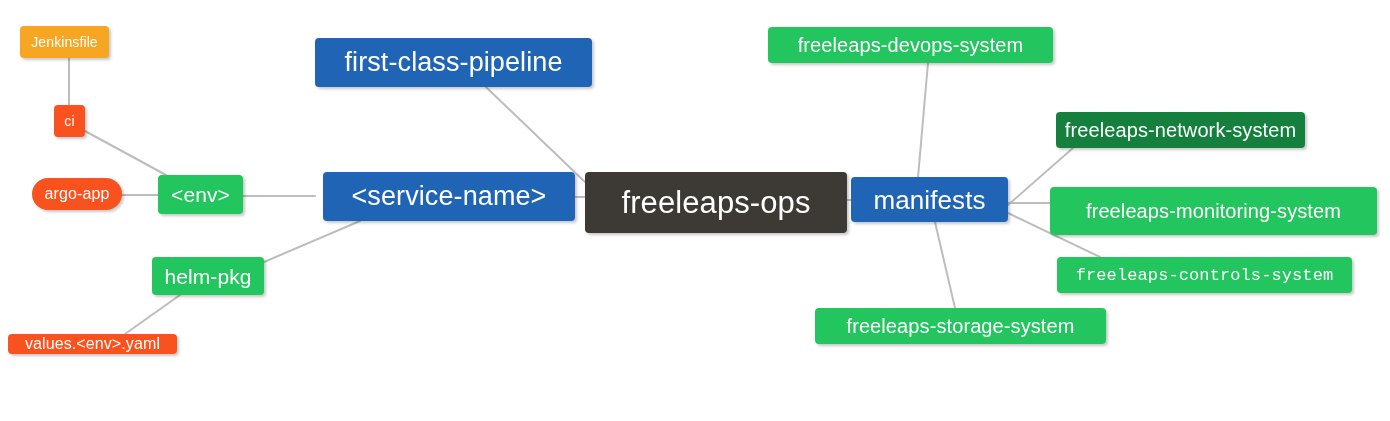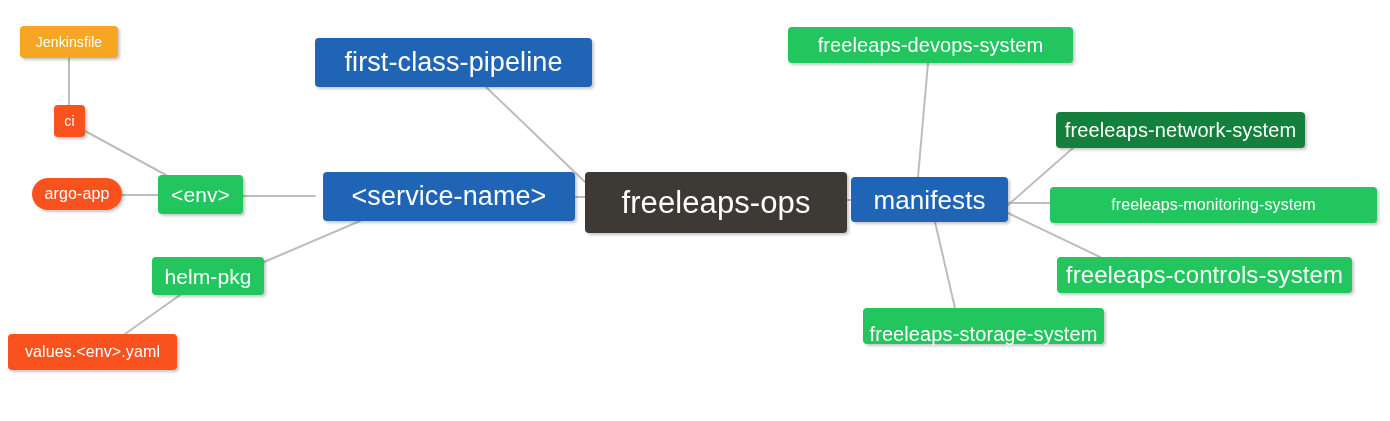--- a/index.html
+++ b/index.html
@@ -76,38 +76,38 @@
       </div>
       <div class="node" style="left: 158px; top: 175px; width: 85px; height: 39px; background: rgb(34, 197, 94); font-size: 21px; justify-content: center;">
         <span>&lt;env&gt;</span>
       </div>
       <div class="node" style="left: 152px; top: 257px; width: 112px; height: 38px; background: rgb(34, 197, 94); font-size: 21px;">
         <span>helm-pkg</span>
       </div>
       <div class="node" style="left: 54px; top: 105px; width: 31px; height: 32px; background: rgb(249, 82, 30); font-size: 14px;">
         <span>ci</span>
       </div>
-      <div class="node" style="left: 20px; top: 26px; width: 98px; height: 32px; background: rgb(247, 166, 35); font-size: 14px;">
+      <div class="node" style="left: 20px; top: 26px; width: 89px; height: 32px; background: rgb(247, 166, 35); font-size: 14px;">
         <span>Jenkinsfile</span>
       </div>
       <div class="node" style="left: 32px; top: 178px; width: 90px; height: 32px; background: rgb(249, 82, 30); font-size: 16px; border-radius: 16px;">
         <span>argo-app</span>
       </div>
-      <div class="node" style="left: 8px; top: 334px; width: 169px; height: 36px; background: rgb(249, 82, 30); font-size: 16px;">
+      <div class="node" style="left: 8px; top: 334px; width: 169px; height: 20px; background: rgb(249, 82, 30); font-size: 16px;">
         <span>values.&lt;env&gt;.yaml</span>
       </div>
-      <div class="node" style="left: 788px; top: 27px; width: 285px; height: 36px; background: rgb(34, 197, 94); font-size: 20px;">
+      <div class="node" style="left: 768px; top: 27px; width: 285px; height: 36px; background: rgb(34, 197, 94); font-size: 20px;">
         <span>freeleaps-devops-system</span>
       </div>
       <div class="node" style="left: 1056px; top: 112px; width: 249px; height: 36px; background: #15803d; font-size: 20px;">
         <span>freeleaps-network-system</span>
       </div>
-      <div class="node" style="left: 1050px; top: 187px; width: 327px; height: 36px; background: rgb(34, 197, 94); font-size: 16px;">
+      <div class="node" style="left: 1050px; top: 187px; width: 327px; height: 48px; background: rgb(34, 197, 94); font-size: 20px;">
         <span>freeleaps-monitoring-system</span>
       </div>
-      <div class="node" style="left: 1057px; top: 257px; width: 295px; height: 36px; background: rgb(34, 197, 94); font-size: 24px;">
+      <div class="node" style="left: 1057px; top: 257px; width: 295px; height: 36px; background: rgb(34, 197, 94); font-size: 17px; font-family: Liberation Mono, monospace;">
         <span>freeleaps-controls-system</span>
       </div>
-      <div class="node" style="left: 863px; top: 308px; width: 241px; height: 36px; background: rgb(34, 197, 94); font-size: 20px; align-items: flex-end;">
+      <div class="node" style="left: 815px; top: 308px; width: 291px; height: 36px; background: rgb(34, 197, 94); font-size: 20px;">
         <span>freeleaps-storage-system</span>
       </div>
     </div>
 </div>
 
 </body></html>

